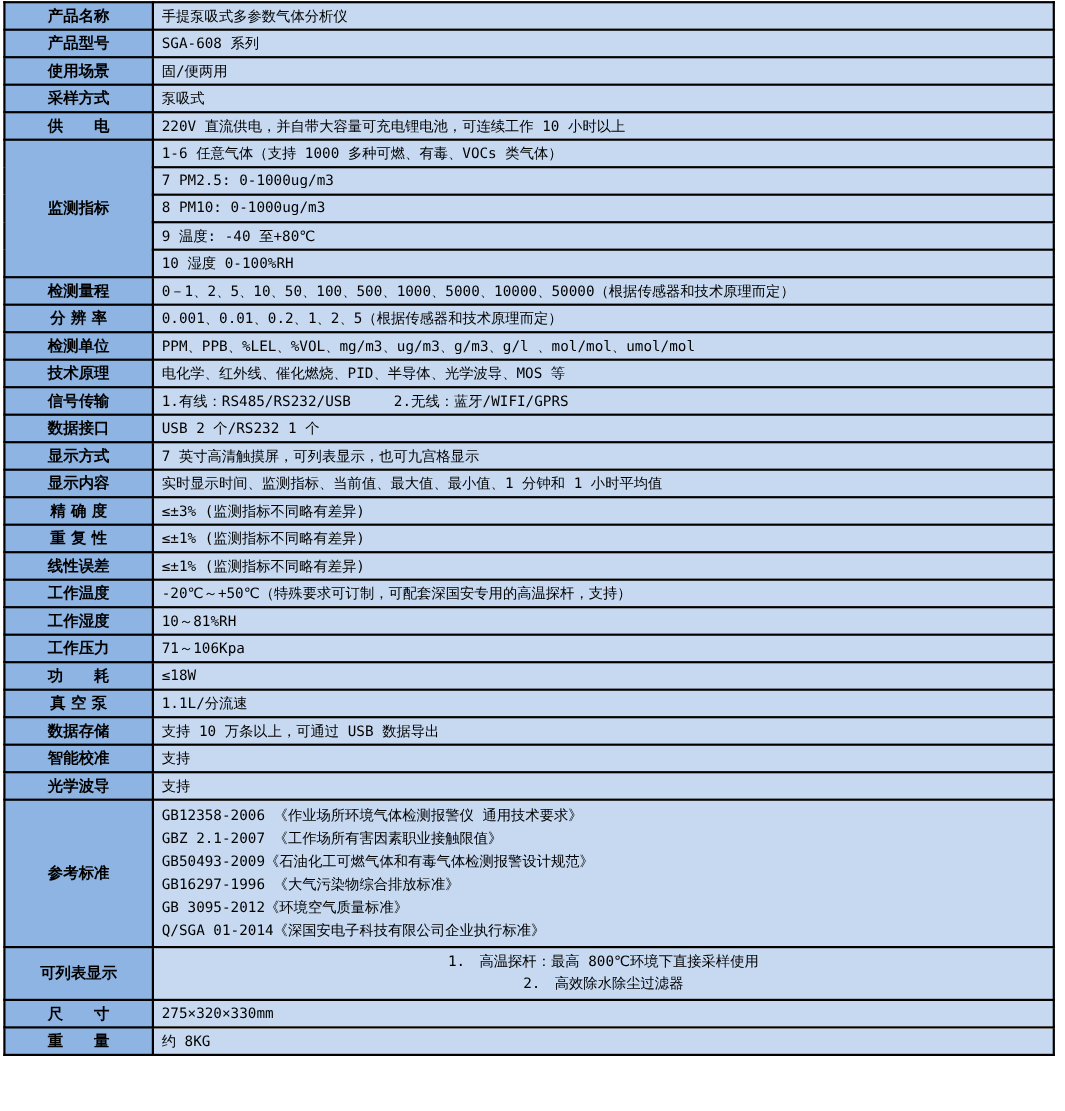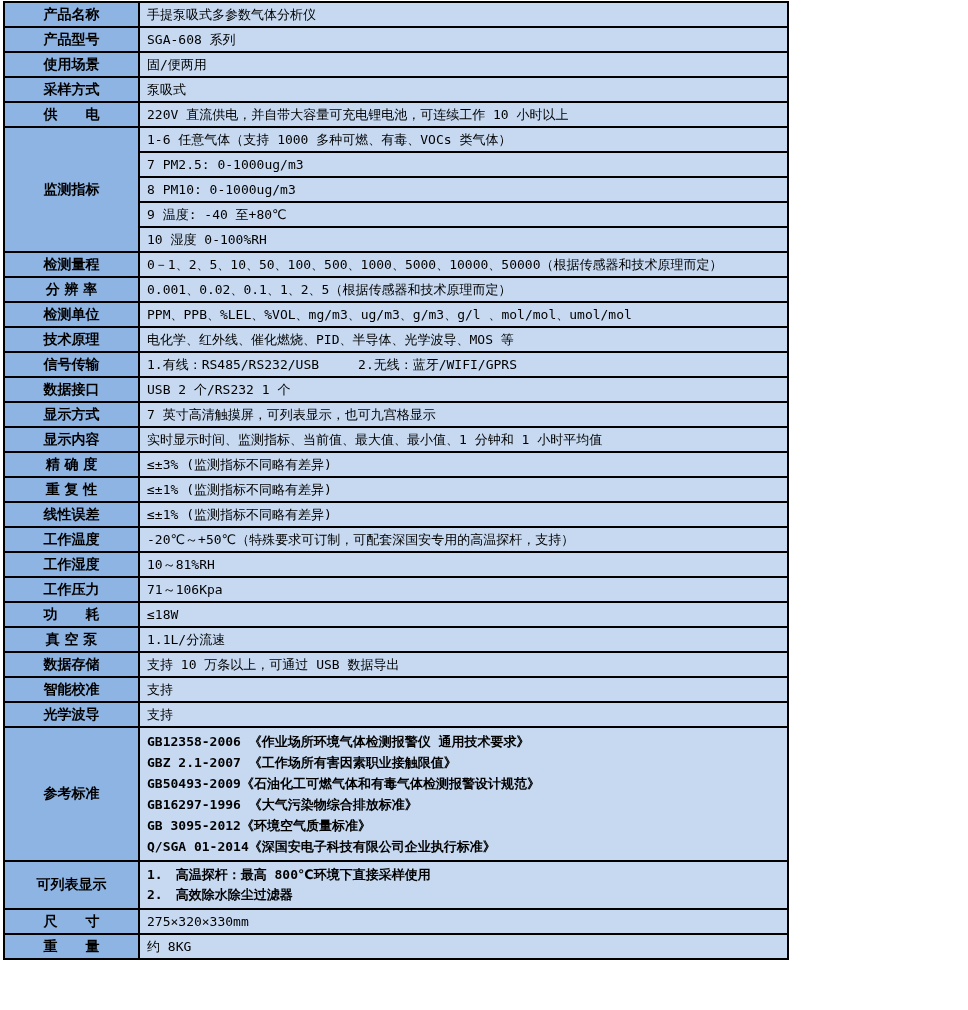--- a/index.html
+++ b/index.html
@@ -9,21 +9,21 @@
   }
   *{box-sizing:border-box;}
   html,body{margin:0;padding:0;}
   body{
     width:968px;height:1010px;overflow:hidden;background:#ffffff;
     font-family:"DejaVu Sans", sans-serif;
   }
   table.spec{
     border-collapse:collapse;
     table-layout:fixed;
-    width:786px;
+    width:956px;
     margin:1px 0 0 3px;
   }
   table.spec td{
     border:2px solid var(--border-color);
     vertical-align:middle;
   }
   td.label{
     width:135px;
     background:var(--label-bg);
     text-align:center;
@@ -36,22 +36,22 @@
     background:var(--value-bg);
     font-size:13px;
     color:#000;
     padding:0 7px;
     font-family:"DejaVu Sans Mono","DejaVu Sans",monospace;
     white-space:nowrap;
     overflow:hidden;
   }
   tr.std td{height:25px;}
   td.multiline{padding:3px 7px;}
-  td.multiline div{line-height:21px;font-weight:bold;}
-  td.multiline.opts div{line-height:20px;}
+  td.multiline div{line-height:21px;}
+  td.multiline.opts div{line-height:20px;text-align:center;}
 </style>
 </head>
 <body>
 
 <table class="spec">
   <colgroup>
       <col style="width:135px">
       <col>
     </colgroup>
 
@@ -93,21 +93,21 @@
   <tr class="std">
     <td class="value">10 湿度 0-100%RH</td>
   </tr>
 
   <tr class="std">
     <td class="label">检测量程</td>
     <td class="value">0－1、2、5、10、50、100、500、1000、5000、10000、50000（根据传感器和技术原理而定）</td>
   </tr>
   <tr class="std">
     <td class="label">分 辨 率</td>
-    <td class="value">0.001、0.02、0.1、1、2、5（根据传感器和技术原理而定）</td>
+    <td class="value">0.001、0.01、0.2、1、2、5（根据传感器和技术原理而定）</td>
   </tr>
   <tr class="std">
     <td class="label">检测单位</td>
     <td class="value">PPM、PPB、%LEL、%VOL、mg/m3、ug/m3、g/m3、g/l 、mol/mol、umol/mol</td>
   </tr>
   <tr class="std">
     <td class="label">技术原理</td>
     <td class="value">电化学、红外线、催化燃烧、PID、半导体、光学波导、MOS 等</td>
   </tr>
   <tr class="std">

